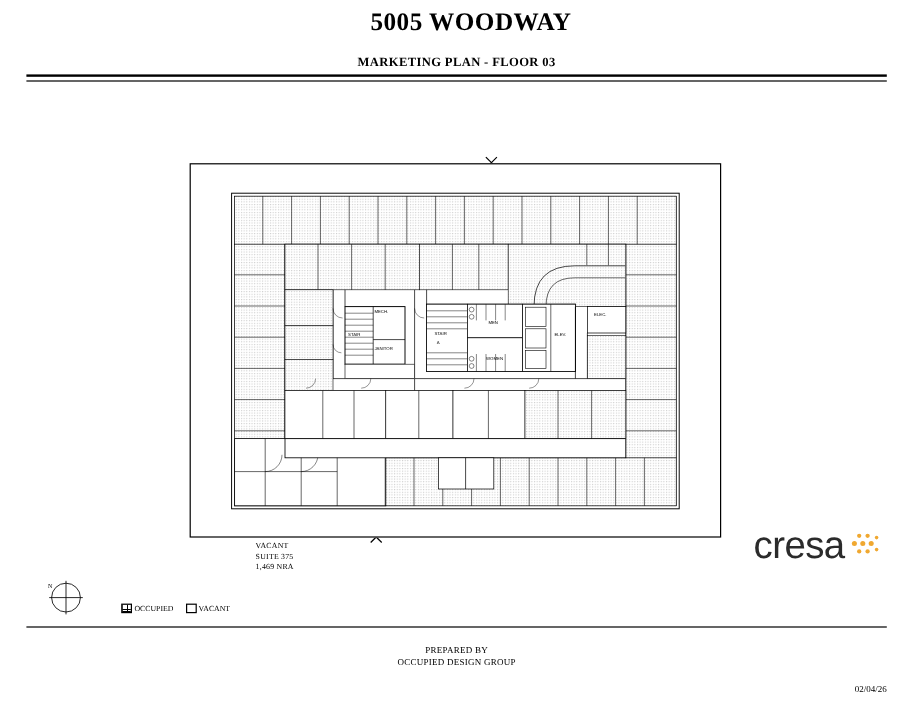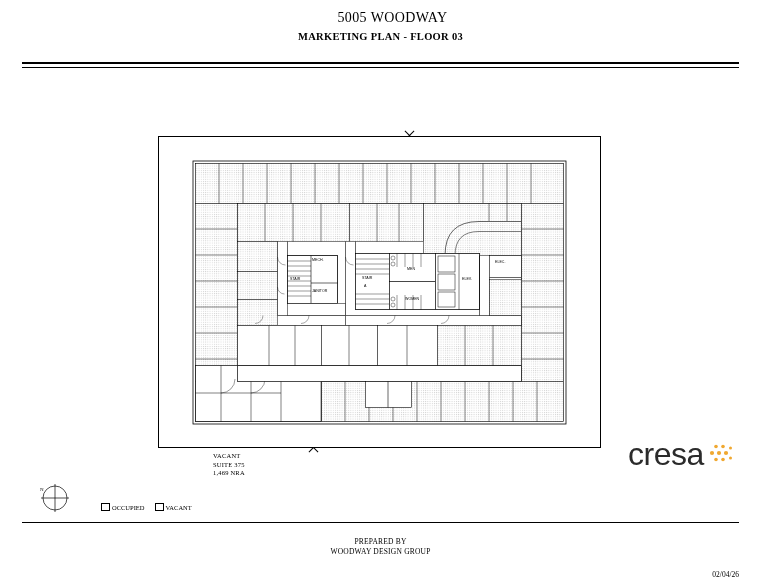--- a/index.html
+++ b/index.html
@@ -18,31 +18,31 @@
 
   
   .header {
     position: absolute;
     top: 8px;
     left: 0;
     width: 761px;
     text-align: center;
   }
   .title {
-    font-size: 14px;
-    font-weight: normal;
+    font-size: 21px;
+    font-weight: bold;
     letter-spacing: 0.4px;
     line-height: 20px;
     margin-left: 24px;
   }
   .subtitle {
     font-size: 10.5px;
     font-weight: bold;
     letter-spacing: 0.3px;
-    margin-top: 2px;
+    margin-top: 18px;
     line-height: 13px;
   }
   .rule-wrap {
     position: absolute;
     left: 22px;
     top: 62px;
     width: 717px;
   }
   .rule-thick {
     height: 2px;
@@ -480,15 +480,15 @@
       <circle cx="15" cy="19.5" r="1.8"></circle>
       <circle cx="22.5" cy="8" r="1.5"></circle>
       <circle cx="22.5" cy="18" r="1.5"></circle>
     </g>
   </svg>
 </div>
 
 <div class="footer-rule"></div>
 <div class="footer">
   <div>PREPARED BY</div>
-  <div>WOODWAY DESIGN GROUP</div>
+  <div>OCCUPIED DESIGN GROUP</div>
 </div>
 <div class="date">02/04/26</div>
 
 </body></html>

